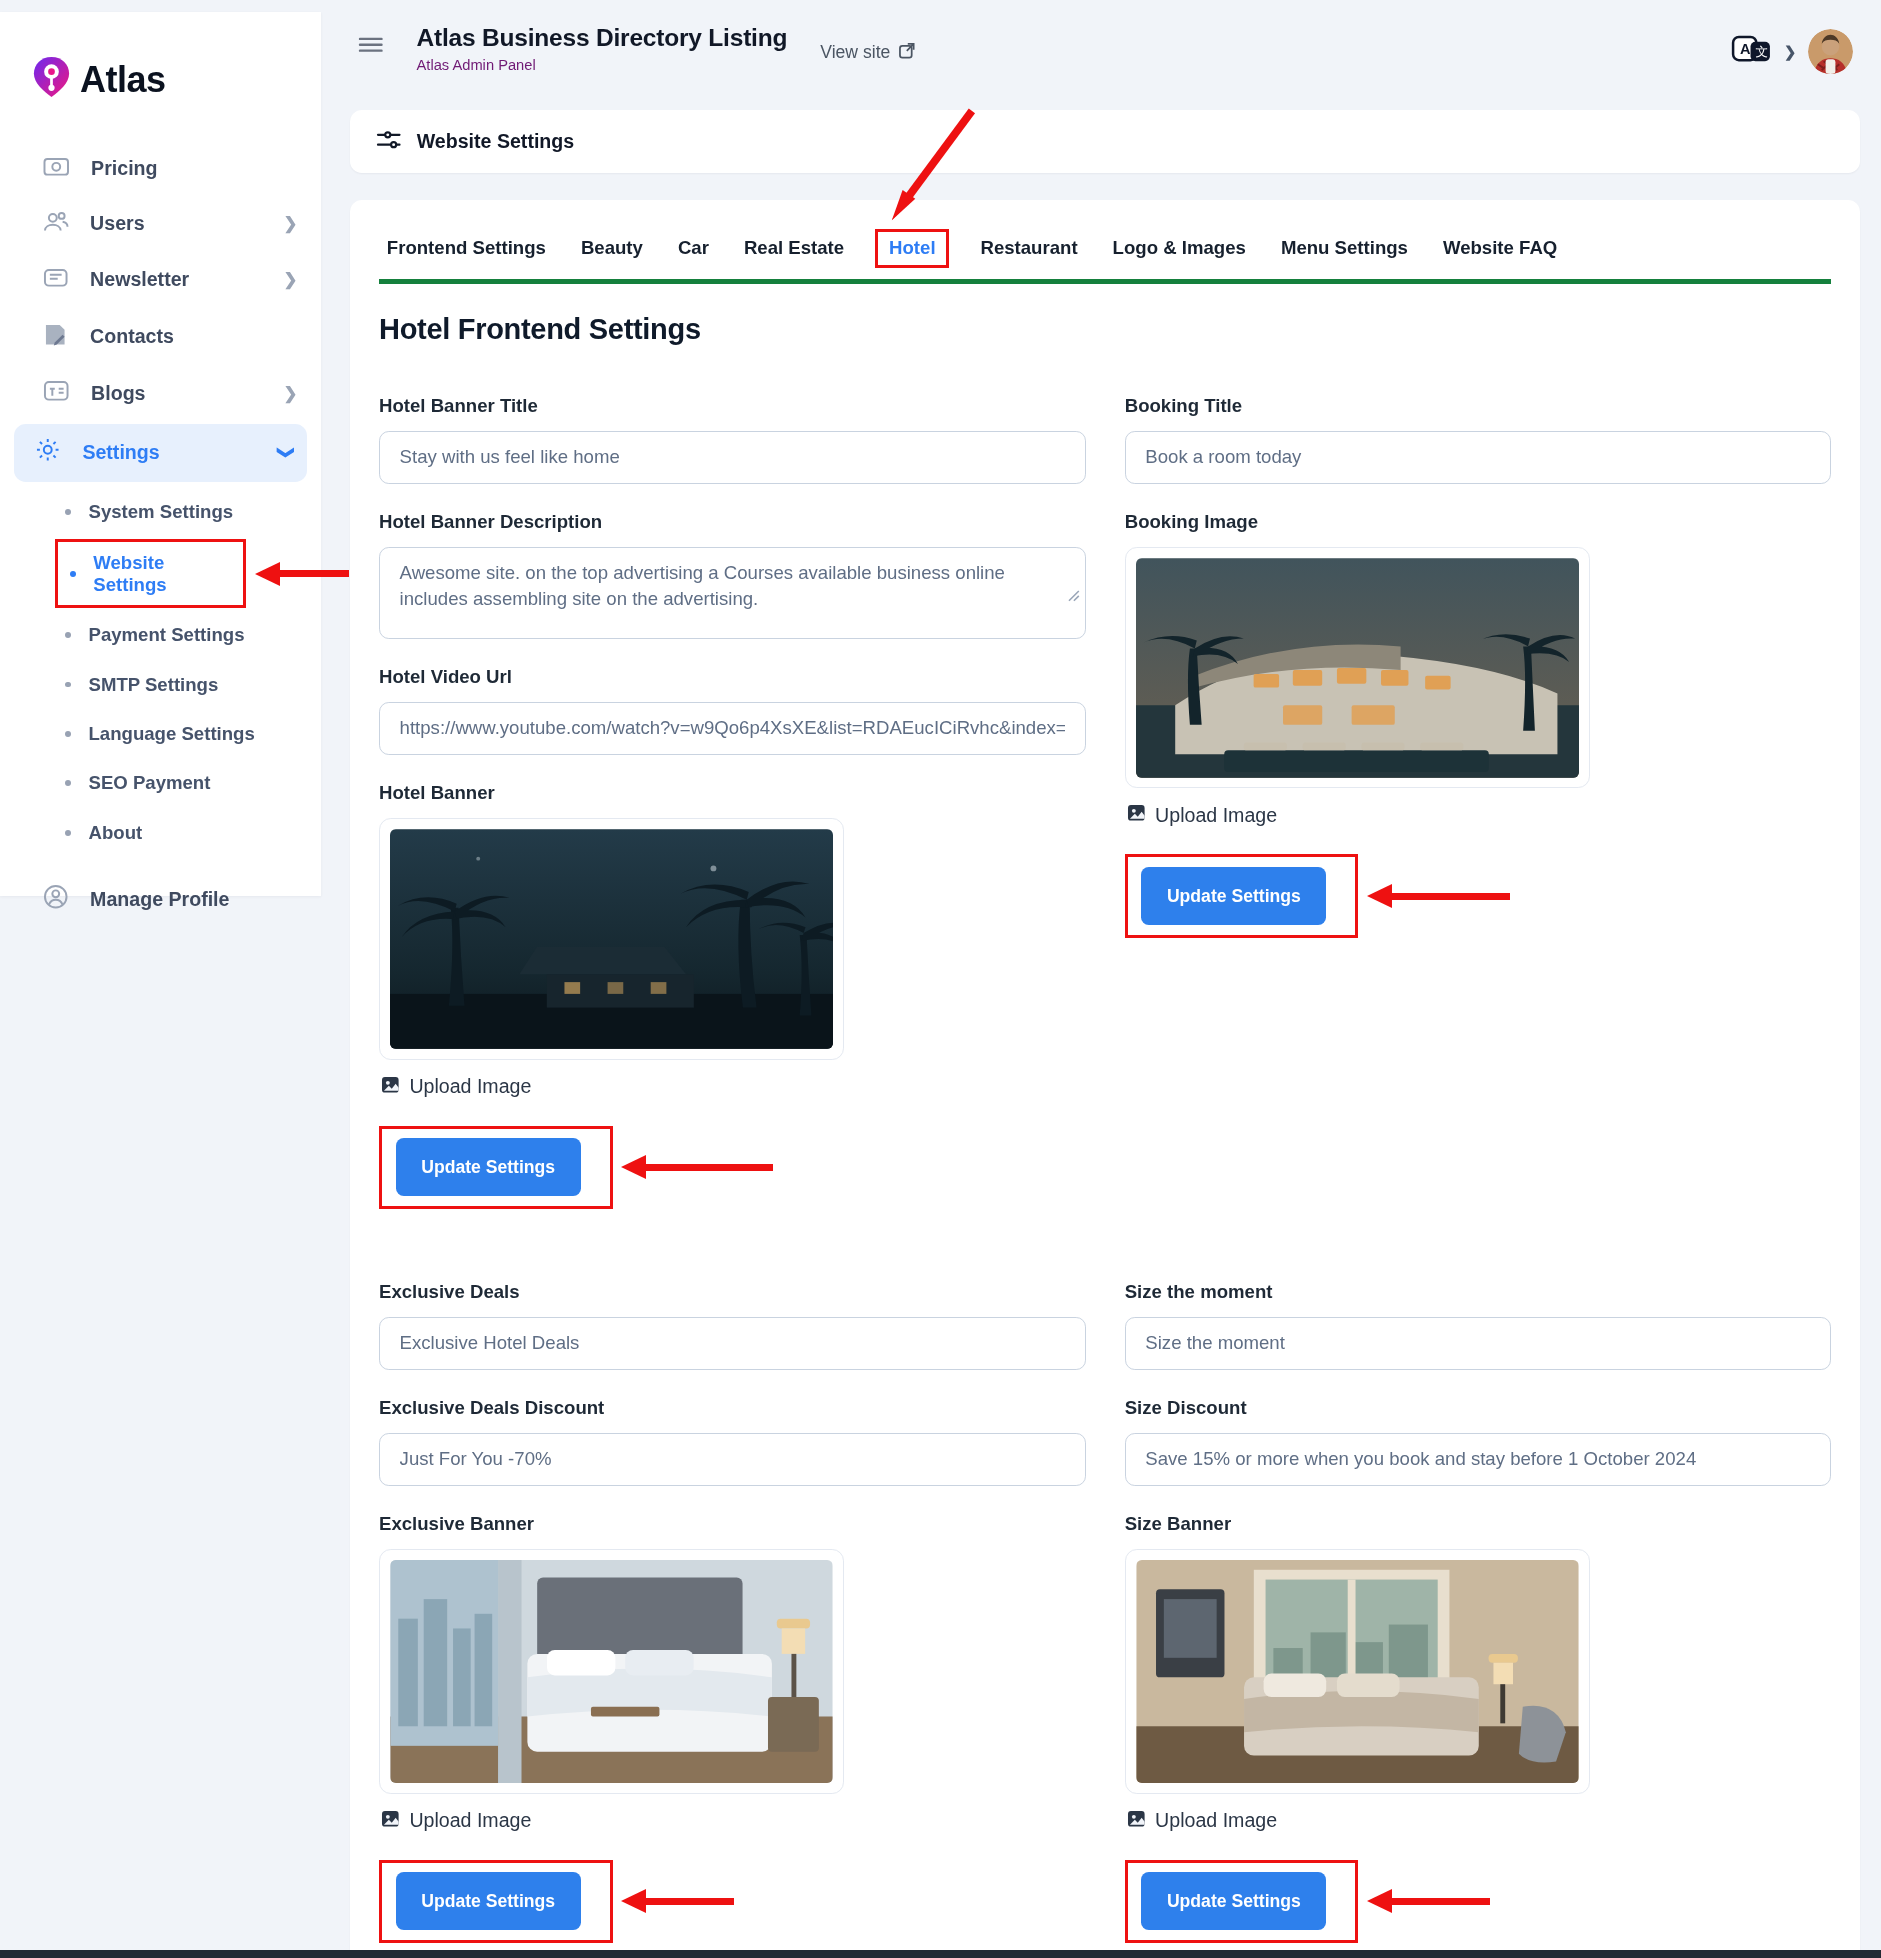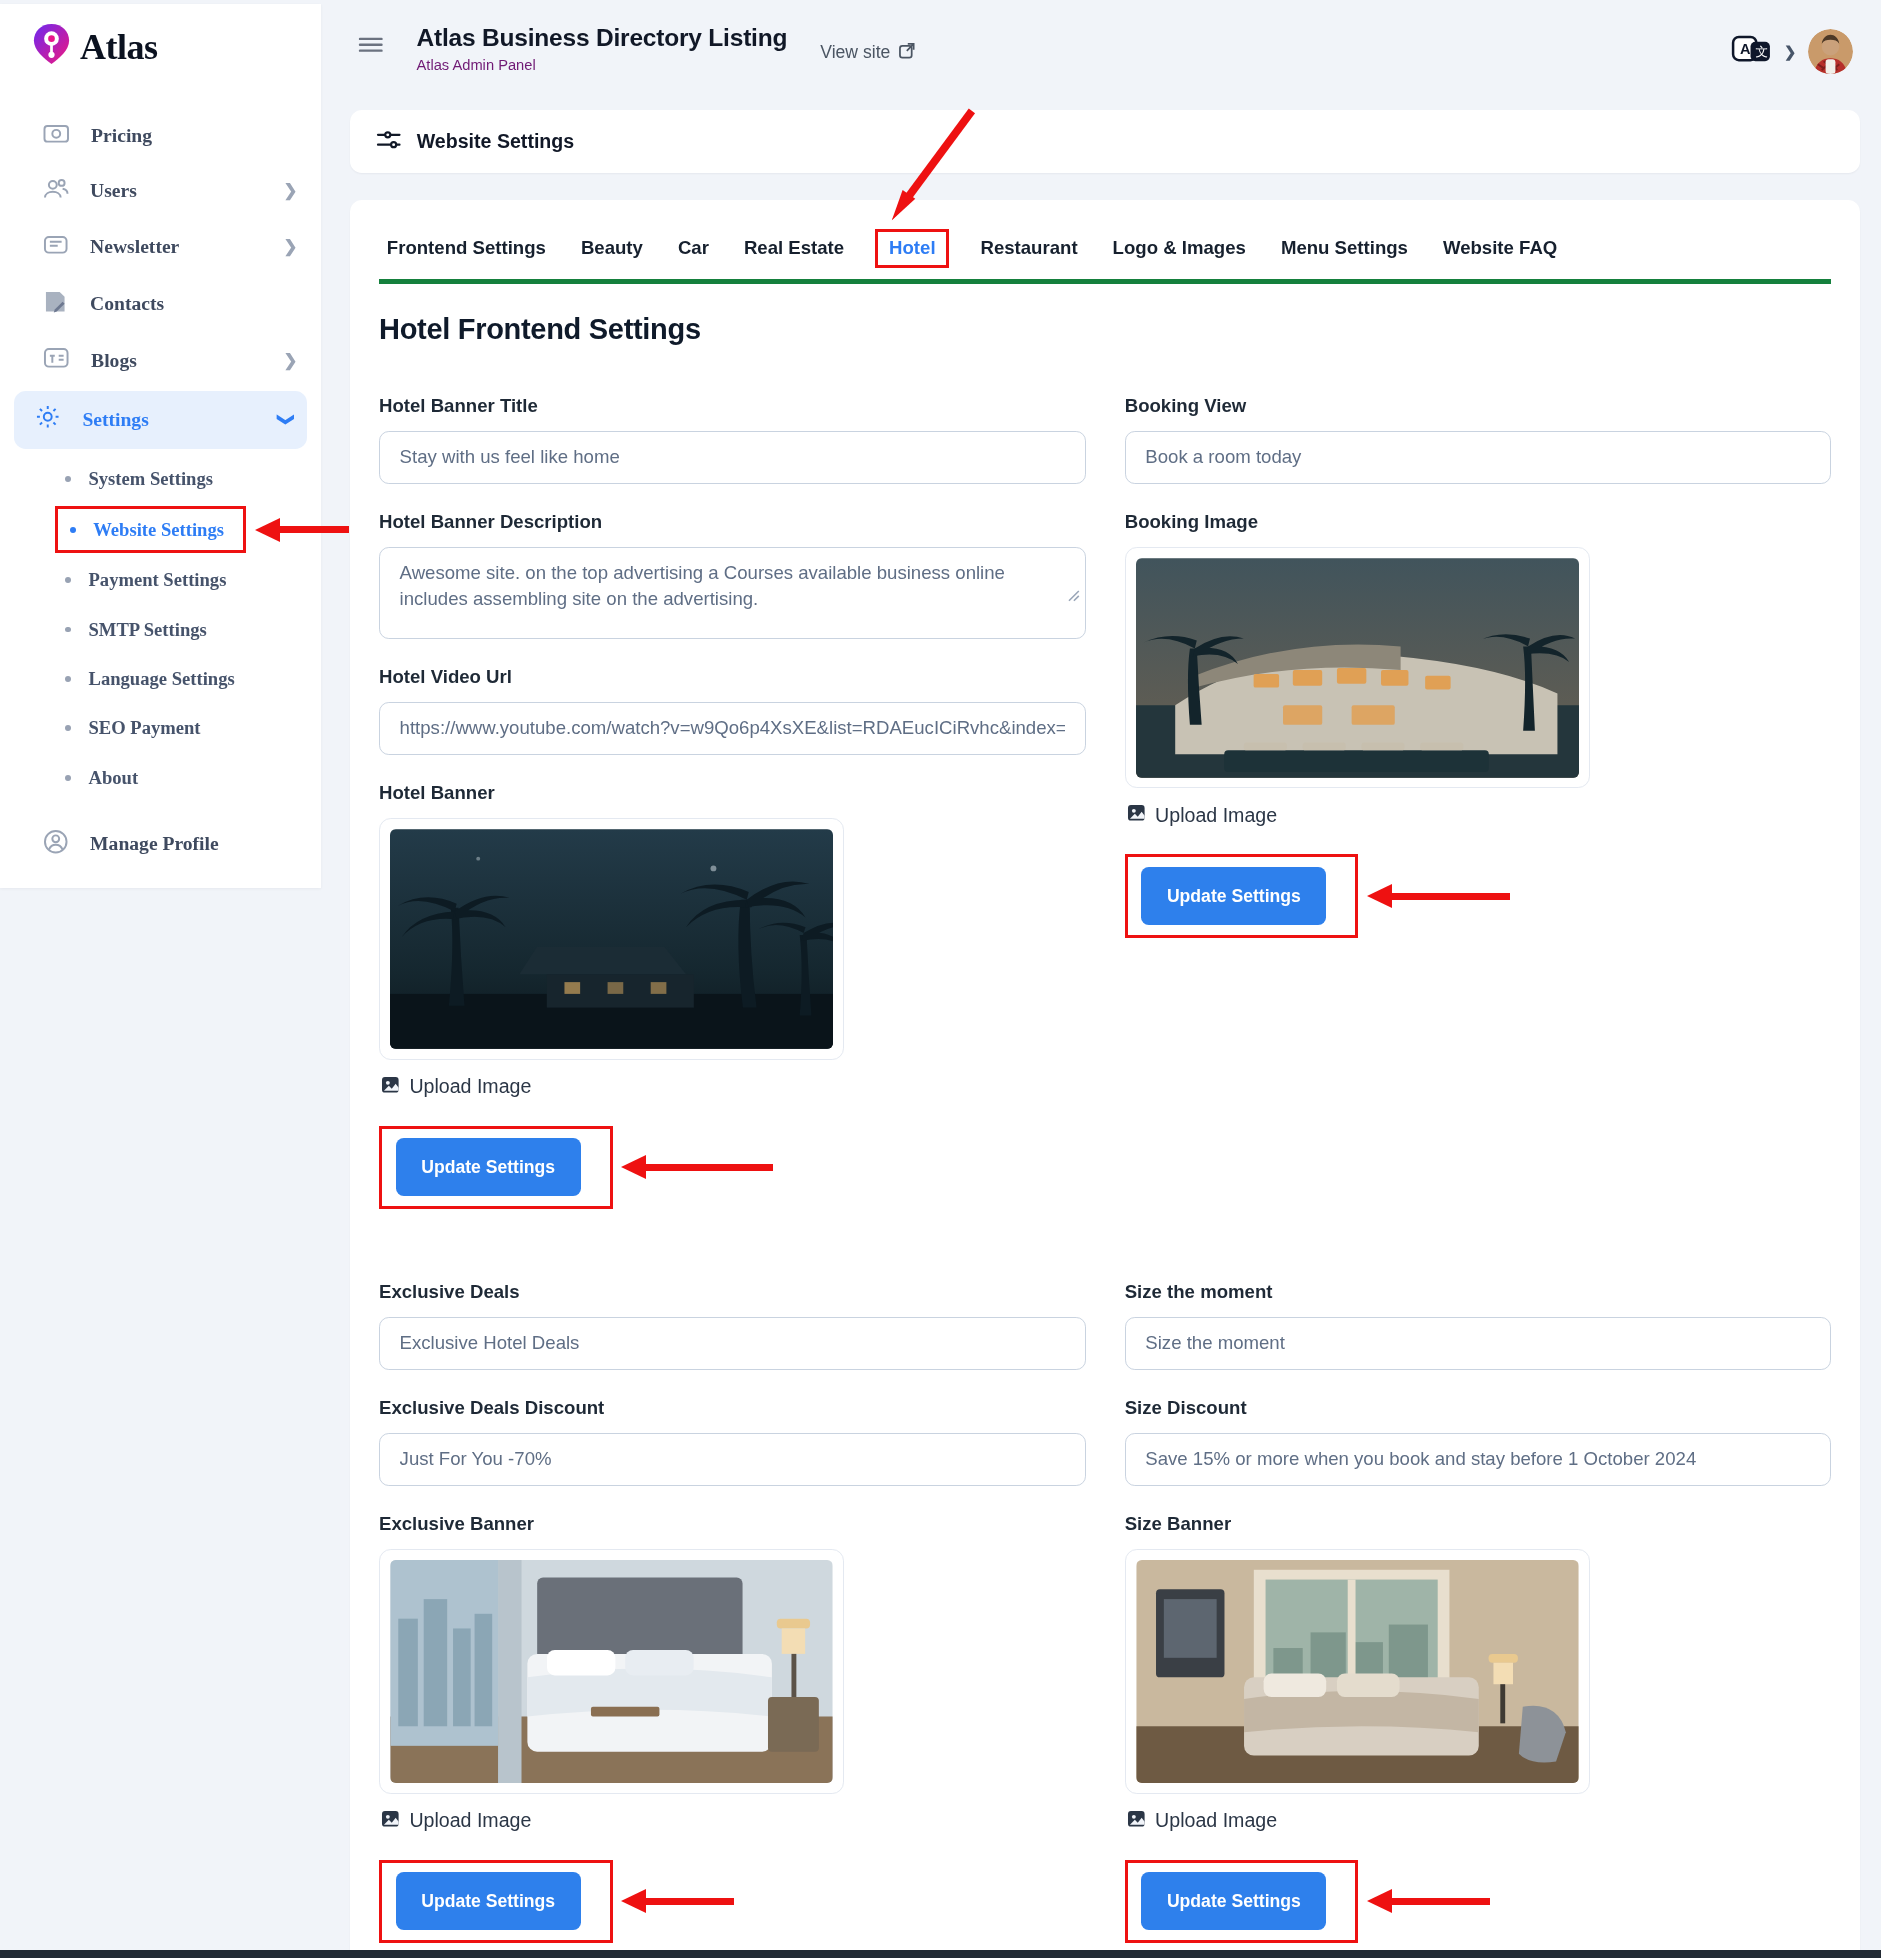--- a/index.html
+++ b/index.html
@@ -6,24 +6,23 @@
   html,body { width:1882px; height:1958px; }
   body {
     font-family:"Liberation Sans", sans-serif;
     background:#f1f4f9;
     position:relative;
     overflow:hidden;
     color:#1e2936;
   }
   
   .sidebar {
-    position:absolute; left:0; top:4px; width:321px; height:884px;
-    background:#ffffff; z-index:5; padding-top:17px;
+    position:absolute; left:0; top:12px; width:321px; height:884px;
+    background:#ffffff; z-index:5; padding-top:42px;
     box-shadow:0 1px 2.9px rgba(15,23,42,.05);
-    font-family:Liberation Serif, serif;
   }
   .logo { display:flex; align-items:center; gap:5.9px; padding:0 0 0 29px; margin-bottom:37px; }
   .logo-text { font-size:36px; font-weight:700; color:#0b1220; letter-spacing:-0.5px; }
   .nav-item {
     display:flex; align-items:center; gap:21.6px;
     padding:14.7px 23.5px 14.7px 35px; cursor:pointer;
     color:#3f4a5f; font-size:19.6px; font-weight:600;margin-left:8px;
   }
   .nav-item .chev { margin-left:auto; color:#9aa4b5; font-size:16.7px; font-weight:700; }
   .nav-item.active {
@@ -384,21 +383,21 @@
         <div class="annot">
           <button class="btn">Update Settings</button>
           <span class="annot-arrow">
             <span class="head"></span>
               <span class="shaft w130"></span>
           </span>
         </div>
       </div>
 
       <div class="col">
-        <label class="flabel">Booking View</label>
+        <label class="flabel">Booking Title</label>
         <input class="finput" value="Book a room today" style="">
 
         <label class="flabel">Booking Image</label>
         <div class="imgcard">
           <svg width="443" height="220" viewBox="0 0 452 224">
             <defs>
               <linearGradient id="dusk" x1="0" y1="0" x2="0" y2="1">
                 <stop offset="0" stop-color="#3c5059"></stop>
                   <stop offset=".6" stop-color="#55575000"></stop>
               </linearGradient>

